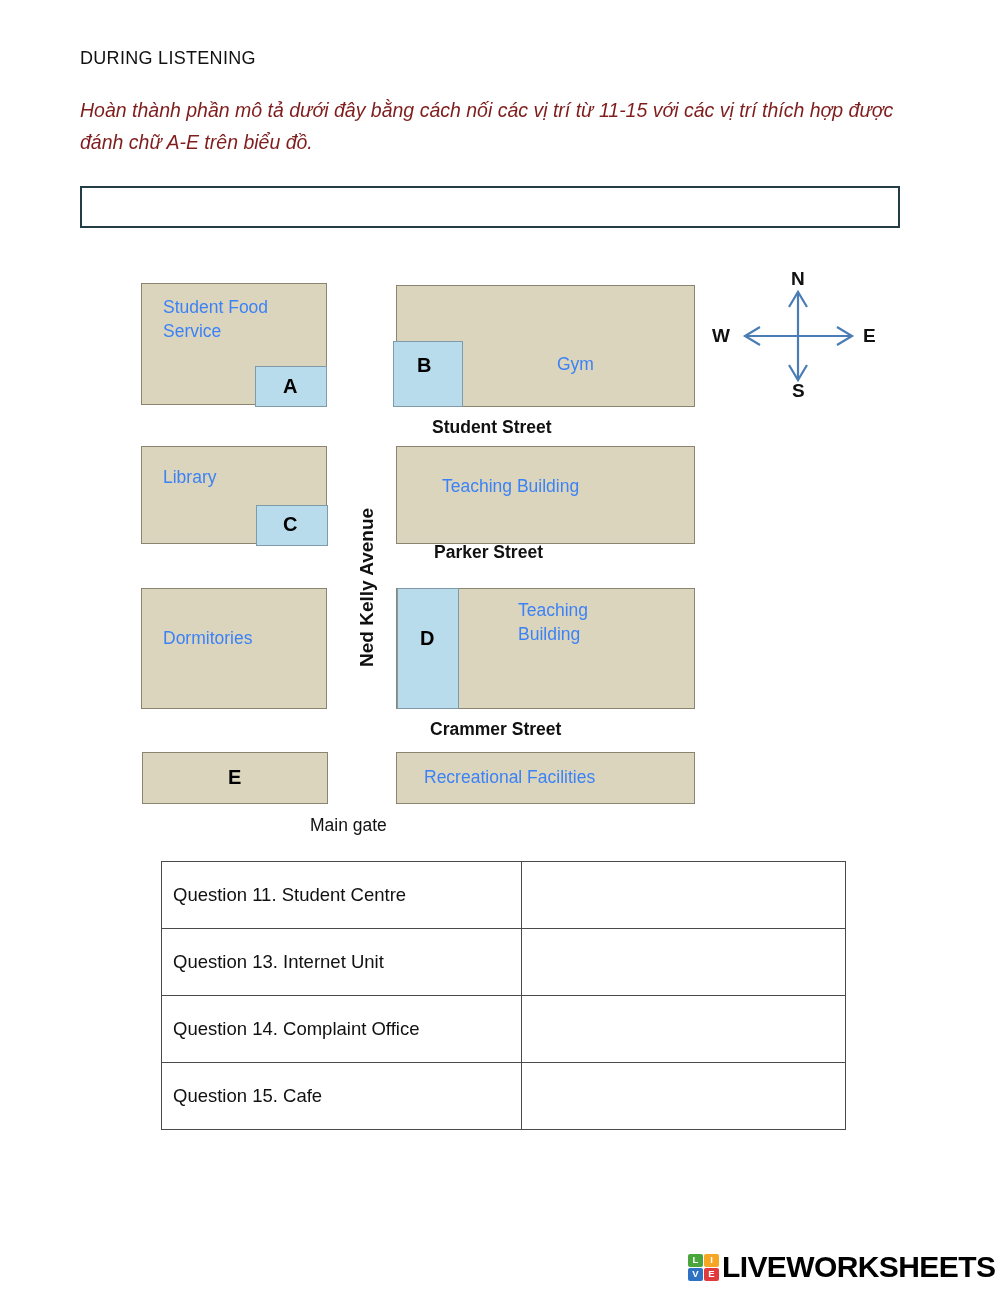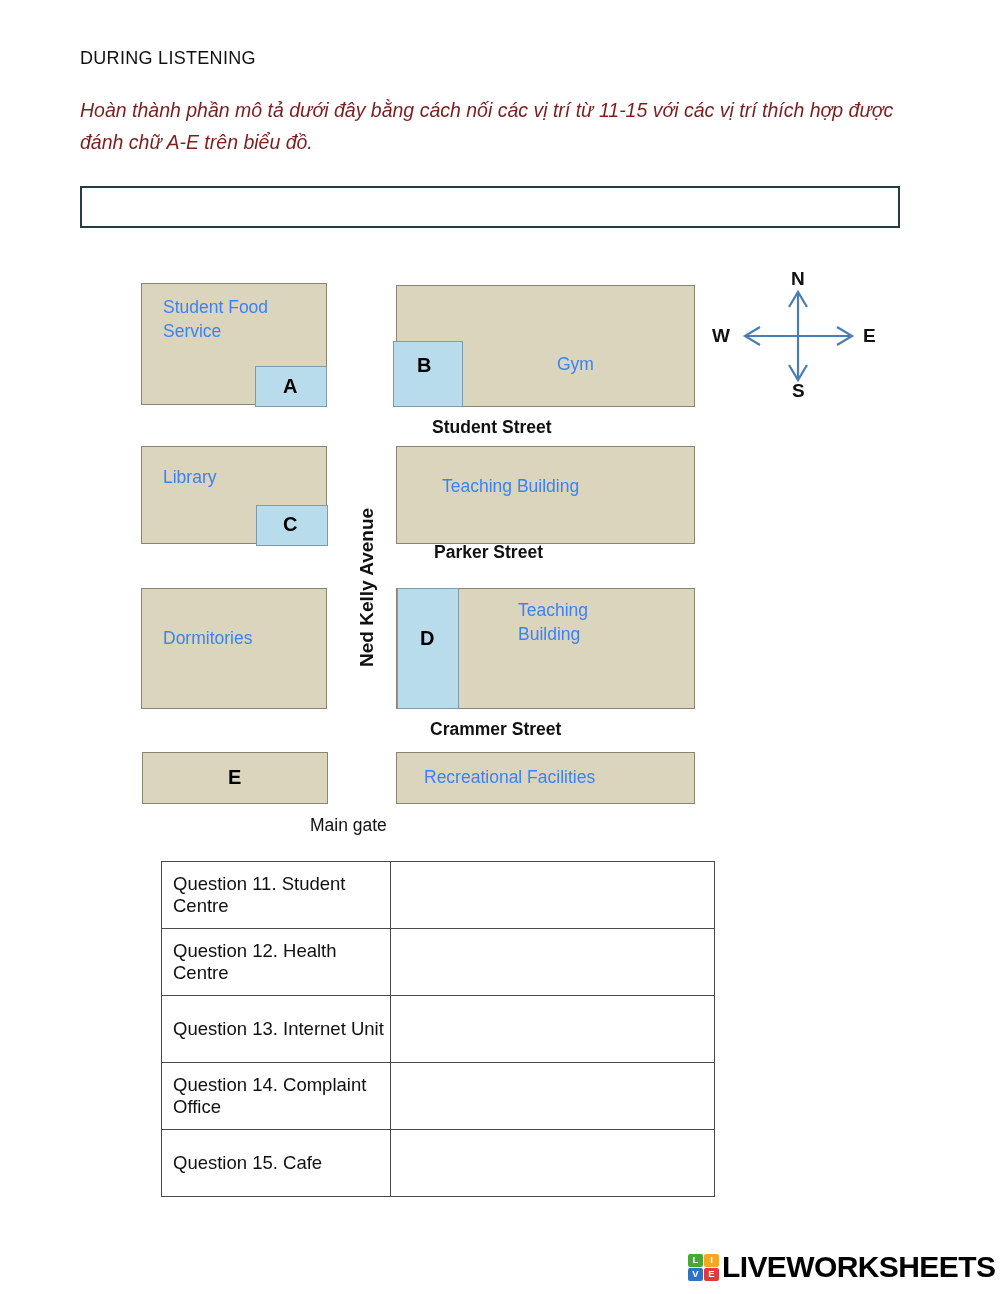--- a/index.html
+++ b/index.html
@@ -126,21 +126,21 @@
     font-size: 19px;
     font-weight: bold;
     color: #111111;
   }
 
   
   .qtable {
     position: absolute;
     left: 161px;
     top: 861px;
-    width: 554px;
+    width: 685px;
     border-collapse: collapse;
     table-layout: fixed;
   }
   .qtable td {
     border: 1px solid #4a4a4a;
     height: 66px;
     vertical-align: middle;
     font-size: 18.5px;
     color: #111111;
     padding: 0 0 0 11px;
@@ -260,24 +260,20 @@
   </div>
 </div>
 
 <table class="qtable">
   <tbody>
     <tr>
       <td>Question 11. Student Centre</td>
       <td class="answer-cell"></td>
     </tr>
     <tr>
-      <td>Question 12. Health Centre</td>
-      <td class="answer-cell"></td>
-    </tr>
-    <tr>
       <td>Question 13. Internet Unit</td>
       <td class="answer-cell"></td>
     </tr>
     <tr>
       <td>Question 14. Complaint Office</td>
       <td class="answer-cell"></td>
     </tr>
     <tr>
       <td>Question 15. Cafe</td>
       <td class="answer-cell"></td>

